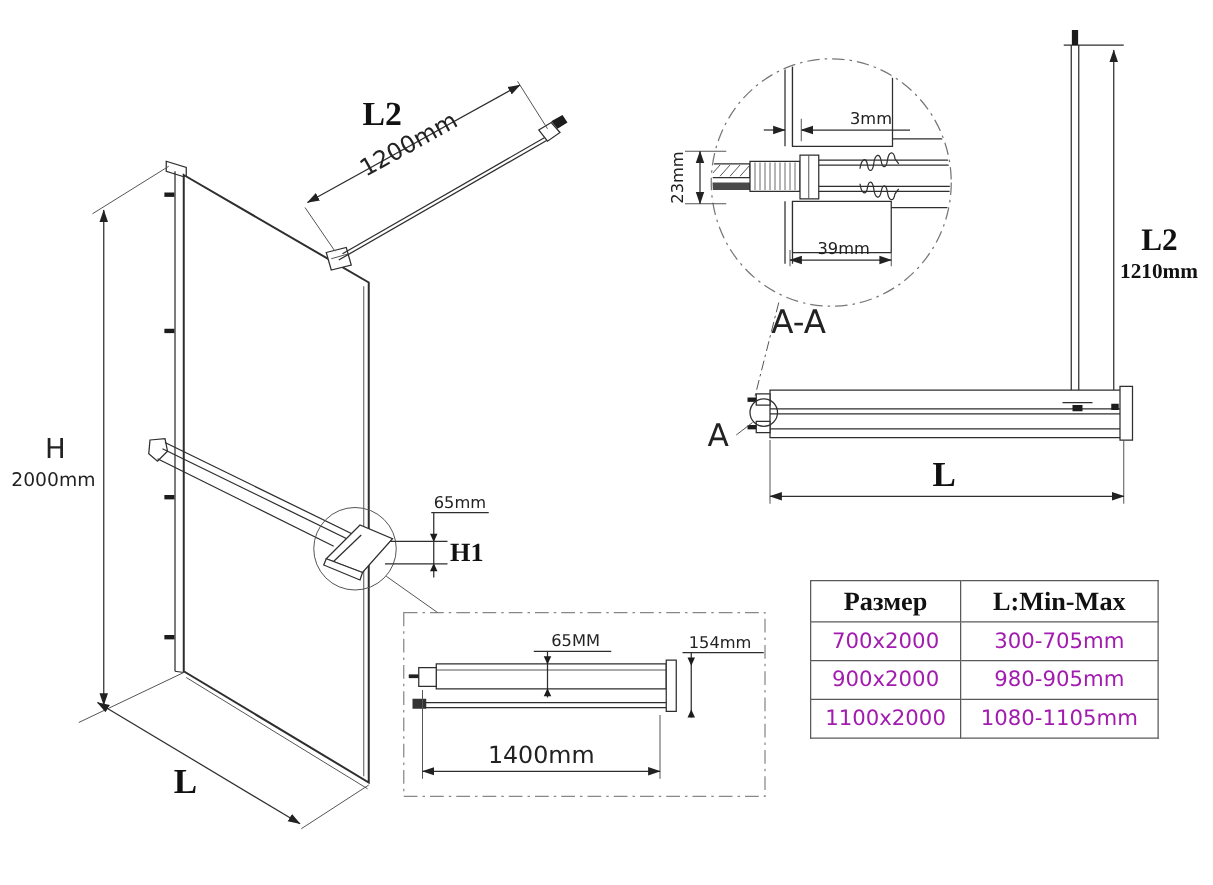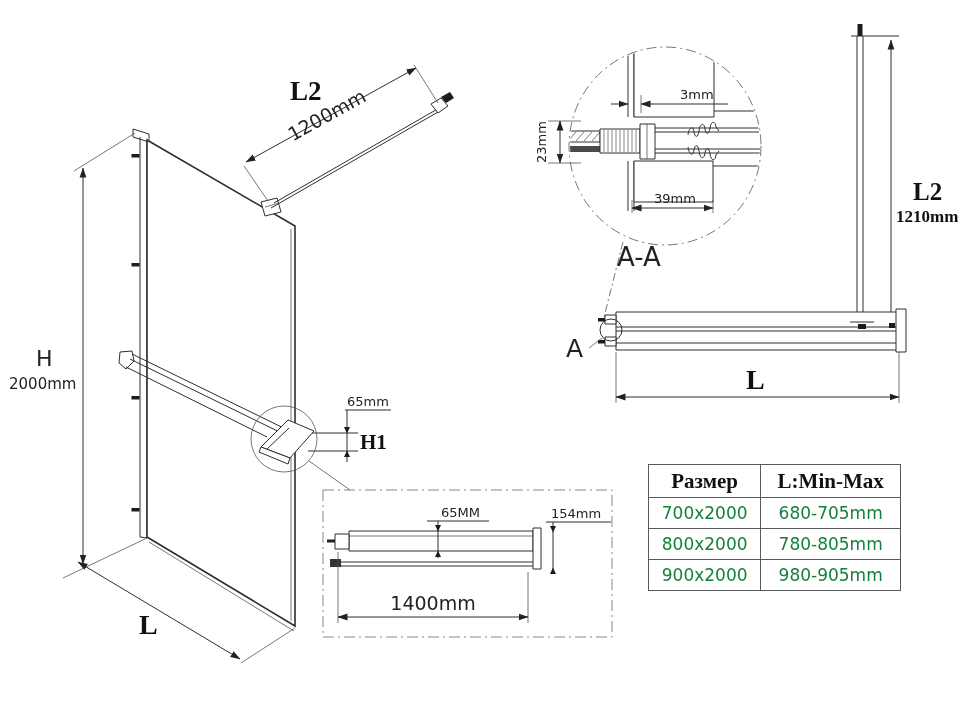--- a/index.html
+++ b/index.html
@@ -11,26 +11,26 @@
   .thin{stroke:#555;stroke-width:0.8;fill:none;}
   .wfill{fill:#ffffff;stroke:#2e2e2e;stroke-width:1;}
   .wfill2{fill:#ffffff;stroke:#2e2e2e;stroke-width:1.6;}
   .dk{fill:#1c1c1c;stroke:none;}
   .dim{font-size:13px;fill:#222;font-family:"DejaVu Sans",sans-serif;}
   .dimb{font-size:15px;fill:#222;font-family:"DejaVu Sans",sans-serif;}
   .big{font-size:22px;fill:#222;font-family:"DejaVu Sans",sans-serif;}
   .serifb{font-family:"Liberation Serif",serif;font-weight:bold;fill:#111;}
   .rot{font-size:19px;fill:#222;}
   
-  #sizes{position:absolute;left:648px;top:464px;width:253px;border-collapse:collapse;
+  #sizes{position:absolute;left:648px;top:464px;width:279px;border-collapse:collapse;
          background:#fff;}
   #sizes td,#sizes th{border:1.6px solid #5a5a5a;text-align:center;padding:0;}
   #sizes th{height:32px;font-family:"Liberation Serif",serif;font-weight:bold;
             font-size:21px;color:#111;}
-  #sizes td{height:30px;font-family:"DejaVu Sans",sans-serif;font-size:17px;color:#15803d;margin-left:24px;}
+  #sizes td{height:30px;font-family:"DejaVu Sans",sans-serif;font-size:17px;color:#a21caf;margin-left:24px;}
   #sizes col.c1{width:124px;} #sizes col.c2{width:173px;}
 </style>
 </head>
 <body>
 
 <div id="stage">
 
 <svg width="970" height="708" viewBox="0 0 970 708">
   <defs>
     <marker id="arrow" viewBox="0 0 10 10" refX="9.5" refY="5" markerWidth="10" markerHeight="10" orient="auto-start-reverse">
@@ -265,26 +265,26 @@
         <col class="c1">
         <col class="c2">
       </colgroup>
   <tbody>
         <tr>
     <th>Размер</th>
     <th>L:Min-Max</th>
   </tr>
   <tr>
     <td>700x2000</td>
-    <td>680-705mm</td>
-  </tr>
-  <tr>
-    <td>800x2000</td>
-    <td>780-805mm</td>
+    <td>300-705mm</td>
   </tr>
   <tr>
     <td>900x2000</td>
     <td>980-905mm</td>
   </tr>
+  <tr>
+    <td>1100x2000</td>
+    <td>1080-1105mm</td>
+  </tr>
 </tbody>
     </table>
 
 </div>
 
 </body></html>

